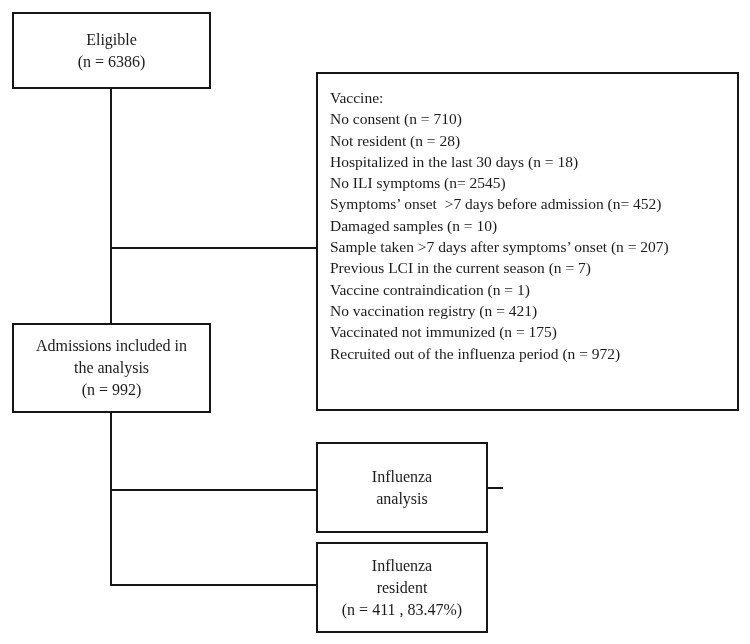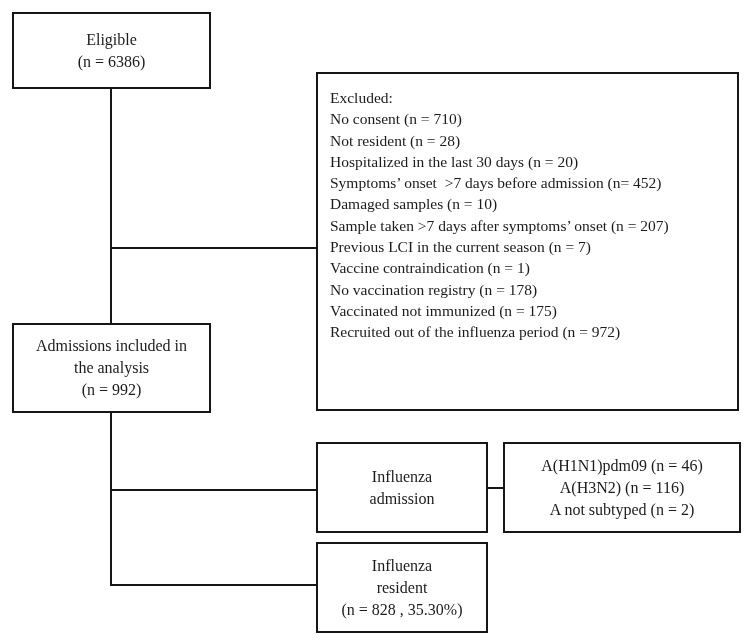--- a/index.html
+++ b/index.html
@@ -57,50 +57,46 @@
   <div class="line" id="ln-pos-h"></div>
   <div class="line" id="ln-neg-h"></div>
   <div class="line" id="ln-sub-h"></div>
 
   <div class="box center" id="b-eligible">
     <div>Eligible</div>
     <div>(n = 6386)</div>
   </div>
 
   <div class="box" id="b-excluded">
-    <div class="excl-line">Excluded:</div>
+    <div class="excl-line">Vaccine:</div>
     <div class="excl-line">No consent (n = 710)</div>
     <div class="excl-line">Not resident (n = 28)</div>
-    <div class="excl-line">Hospitalized in the last 30 days (n = 20)</div>
+    <div class="excl-line">Hospitalized in the last 30 days (n = 18)</div>
+    <div class="excl-line">No ILI symptoms (n= 2545)</div>
     <div class="excl-line">Symptoms’ onset  &gt;7 days before admission (n= 452)</div>
     <div class="excl-line">Damaged samples (n = 10)</div>
     <div class="excl-line">Sample taken &gt;7 days after symptoms’ onset (n = 207)</div>
     <div class="excl-line">Previous LCI in the current season (n = 7)</div>
     <div class="excl-line">Vaccine contraindication (n = 1)</div>
-    <div class="excl-line">No vaccination registry (n = 178)</div>
+    <div class="excl-line">No vaccination registry (n = 421)</div>
     <div class="excl-line">Vaccinated not immunized (n = 175)</div>
     <div class="excl-line">Recruited out of the influenza period (n = 972)</div>
   </div>
 
   <div class="box center" id="b-admissions">
     <div>Admissions included in</div>
     <div>the analysis</div>
     <div>(n = 992)</div>
   </div>
 
   <div class="box center" id="b-positives">
     <div>Influenza</div>
-    <div>admission</div>
+    <div>analysis</div>
   </div>
 
-  <div class="box center" id="b-subtypes">
-    <div>A(H1N1)pdm09 (n = 46)</div>
-    <div>A(H3N2) (n = 116)</div>
-    <div>A not subtyped (n = 2)</div>
-  </div>
 
   <div class="box center" id="b-negatives">
     <div>Influenza</div>
     <div>resident</div>
-    <div>(n = 828 , 35.30%)</div>
+    <div>(n = 411 , 83.47%)</div>
   </div>
 
 </div>
 
 </body></html>

